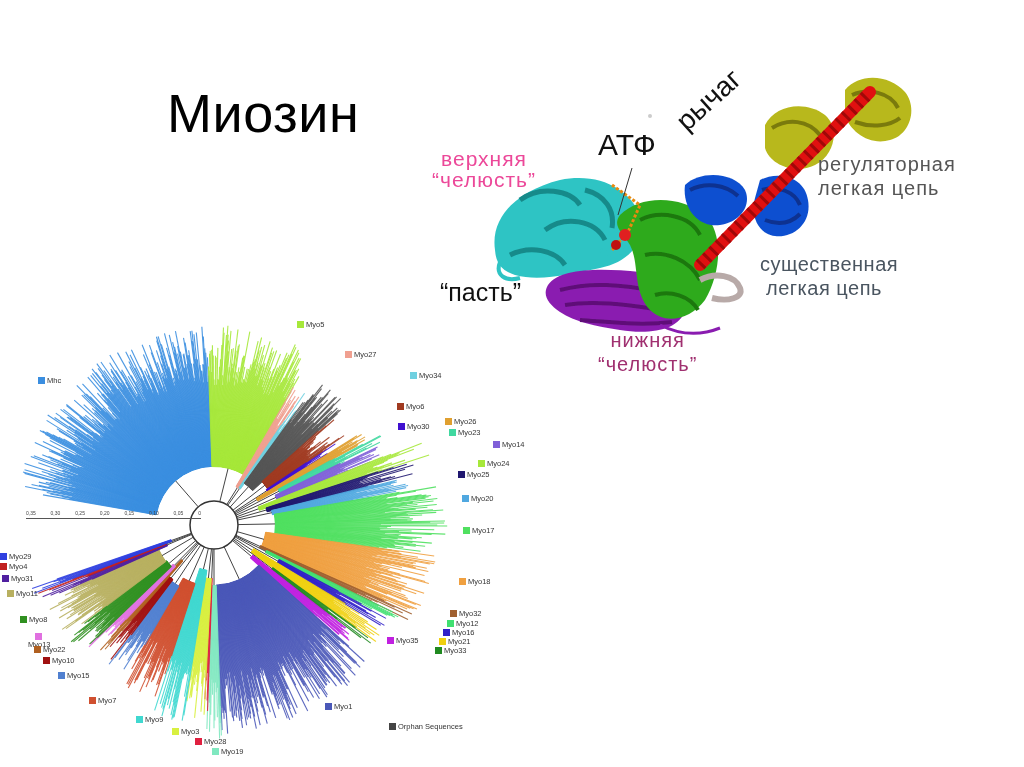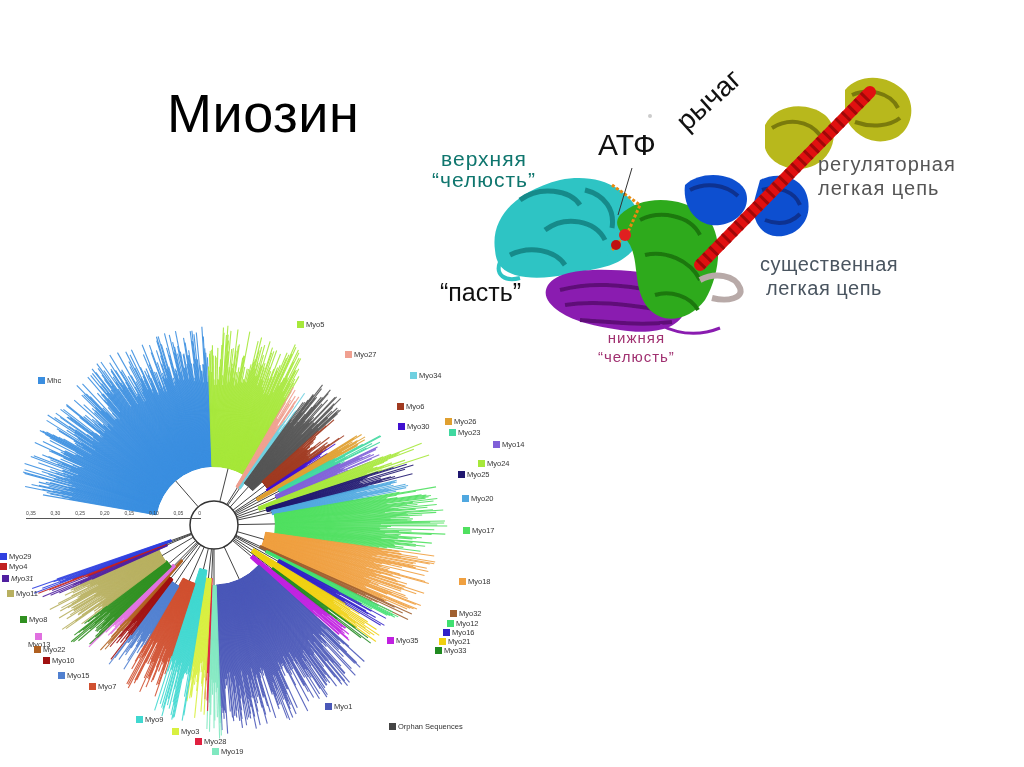--- a/index.html
+++ b/index.html
@@ -2,31 +2,31 @@
 <html><head>
 <meta charset="utf-8">
 <style>
   html, body { margin: 0; padding: 0; background: #ffffff; }
   body { width: 1024px; height: 767px; position: relative; overflow: hidden;
          font-family: "Liberation Sans", sans-serif; }
   .slide-title { position: absolute; left: 167px; top: 82px; font-size: 54px;
          color: #000; font-family: "Liberation Sans", sans-serif; letter-spacing: 0.5px; }
   svg.layer { position: absolute; left: 0; top: 0; }
   .lbl { position: absolute; font-family: "Liberation Sans", sans-serif; line-height: 1.0; white-space: nowrap; }
-  .lbl-upper { left: 432px; top: 148px; font-size: 21px; color: #0f766e; text-align: center; letter-spacing: 1px; }
+  .lbl-upper { left: 432px; top: 148px; font-size: 21px; color: #ec4899; text-align: center; letter-spacing: 1px; }
   .lbl-upper span { display: block; }
   .lbl-atf { left: 598px; top: 130px; font-size: 30px; color: #111; }
   .lbl-lever { left: 690px; top: 108px; font-size: 28px; color: #111; transform: rotate(-42deg); transform-origin: left bottom; }
   .lbl-reg { left: 818px; top: 154px; font-size: 20px; color: #555; letter-spacing: 1px; }
   .lbl-reg span { display: block; margin-bottom: 4px; }
   .lbl-ess { left: 760px; top: 254px; font-size: 20px; color: #4a5560; letter-spacing: 0.5px; }
   .lbl-ess span { display: block; margin-bottom: 4px; }
   .lbl-ess span.l2 { padding-left: 6px; }
   .lbl-mouth { left: 440px; top: 280px; font-size: 25px; color: #111; }
-  .lbl-lower { left: 598px; top: 330px; font-size: 15px; color: #a03070; text-align: center; letter-spacing: 1px; }
+  .lbl-lower { left: 598px; top: 330px; font-size: 20px; color: #a03070; text-align: center; letter-spacing: 1px; }
   .lbl-lower span { display: block; margin-bottom: 4px; }
   .legend-item { position: absolute; display: flex; align-items: center; font-size: 7.5px; color: #333;
          font-family: "Liberation Sans", sans-serif; }
   .legend-item .sw { width: 7px; height: 7px; margin-right: 2px; display: inline-block; }
   .scale { position: absolute; left: 26px; top: 510px; width: 175px; font-size: 5px; color: #444;
          font-family: "Liberation Sans", sans-serif; }
   .scale .ticks { display: flex; justify-content: space-between; }
   .scale .bar { height: 1px; background: #555; margin-top: 2px; }
 </style>
 </head>
@@ -1646,21 +1646,21 @@
       <span>Orphan Sequences</span>
     </div>
     <div class="legend-item" style="left: 0px; top: 552px;">
       <span class="sw" style="background: rgb(48, 64, 224);"></span>
       <span>Myo29</span>
     </div>
     <div class="legend-item" style="left: 0px; top: 562px;">
       <span class="sw" style="background: rgb(192, 32, 32);"></span>
       <span>Myo4</span>
     </div>
-    <div class="legend-item" style="left: 2px; top: 574px; font-style: italic;">
+    <div class="legend-item" style="left: 2px; top: 574px;">
       <span class="sw" style="background: rgb(80, 32, 160);"></span>
       <span>Myo31</span>
     </div>
     <div class="legend-item" style="left: 7px; top: 589px;">
       <span class="sw" style="background: rgb(184, 176, 96);"></span>
       <span>Myo11</span>
     </div>
     <div class="legend-item" style="left: 20px; top: 615px;">
       <span class="sw" style="background: rgb(48, 144, 32);"></span>
       <span>Myo8</span>
@@ -1674,21 +1674,21 @@
       <span>Myo22</span>
     </div>
     <div class="legend-item" style="left: 43px; top: 656px;">
       <span class="sw" style="background: rgb(160, 16, 16);"></span>
       <span>Myo10</span>
     </div>
     <div class="legend-item" style="left: 58px; top: 671px;">
       <span class="sw" style="background: rgb(80, 128, 208);"></span>
       <span>Myo15</span>
     </div>
-    <div class="legend-item" style="left: 89px; top: 682px;">
+    <div class="legend-item" style="left: 89px; top: 696px;">
       <span class="sw" style="background: rgb(208, 80, 48);"></span>
       <span>Myo7</span>
     </div>
     <div class="legend-item" style="left: 136px; top: 715px;">
       <span class="sw" style="background: rgb(64, 216, 208);"></span>
       <span>Myo9</span>
     </div>
     <div class="legend-item" style="left: 172px; top: 727px;">
       <span class="sw" style="background: rgb(216, 240, 64);"></span>
       <span>Myo3</span>

